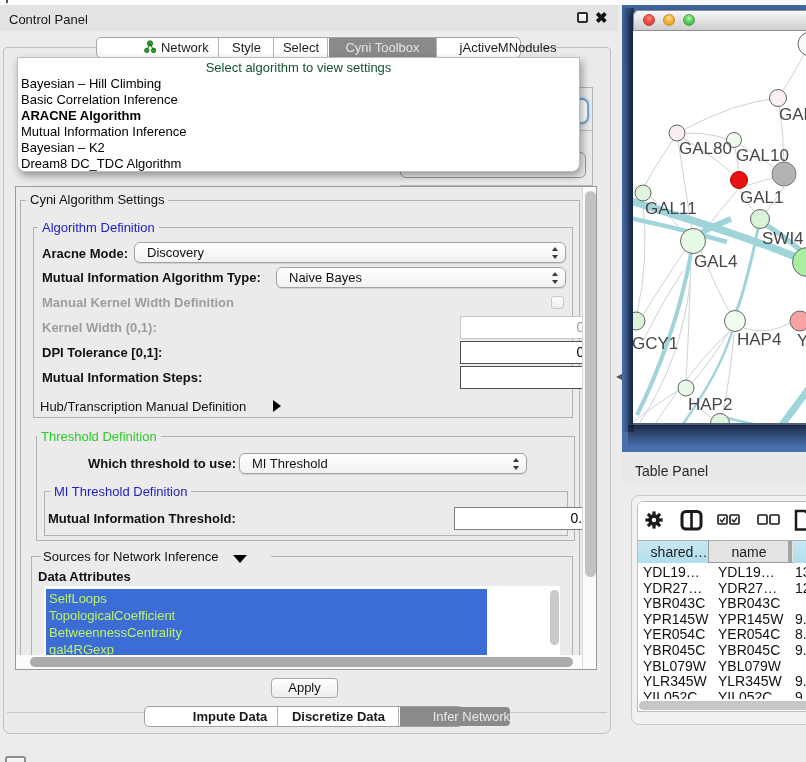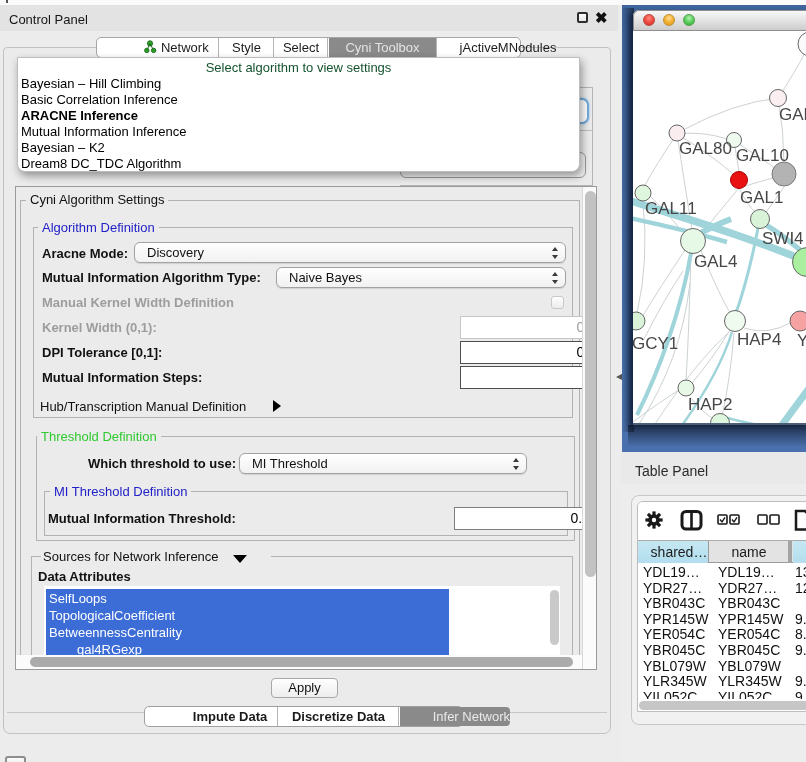--- a/index.html
+++ b/index.html
@@ -275,25 +275,25 @@
   <div class="abs" style="left:34px;top:297px;background:#ebebeb;padding:0 4px;font-size:13px;color:#2121c8;">MI Threshold Definition</div>
   <div class="abs" style="left:32px;top:324px;font-size:13px;font-weight:bold;color:#111;">Mutual Information Threshold:</div>
   <div class="field" style="left:403px;top:320px;width:143px;height:23px;border:1px solid #7e7e7e;color:#000;">0.5</div>
 
   <div class="abs" style="left:15px;top:369px;width:542px;height:114px;border:1px solid #b2b2b2;border-bottom:none;"></div>
   <div class="abs" style="left:25px;top:362px;width:230px;background:#ebebeb;padding:0 2px;font-size:13px;color:#111;">Sources for Network Inference</div>
   <div class="abs" style="left:217px;top:368px;width:0;height:0;border-top:8px solid #000;border-left:7px solid transparent;border-right:7px solid transparent;"></div>
   <div class="abs" style="left:22px;top:382px;font-size:13px;font-weight:bold;color:#111;">Data Attributes</div>
 
   <div class="abs" style="left:28px;top:399px;width:516px;height:70px;background:#fff;">
-    <div class="abs" style="left:2px;top:3px;width:403px;height:67px;background:#3c6cd6;color:#ffffff;font-size:13px;">
+    <div class="abs" style="left:2px;top:3px;width:441px;height:67px;background:#3c6cd6;color:#bef264;font-size:13px;">
       <div style="position:absolute;left:3px;top:2px;">SelfLoops</div>
       <div style="position:absolute;left:3px;top:19px;">TopologicalCoefficient</div>
       <div style="position:absolute;left:3px;top:36px;">BetweennessCentrality</div>
-      <div style="position:absolute;left:3px;top:53px;margin-left:28px;">gal4RGexp</div>
+      <div style="position:absolute;left:3px;top:53px;">gal4RGexp</div>
     </div>
     <div class="abs" style="left:506px;top:4px;width:9px;height:55px;background:#c9c9c9;border-radius:5px;"></div>
   </div>
 
   <div class="abs" style="left:0px;top:468px;width:566px;height:15px;background:#fbfbfb;">
     <div class="abs" style="left:14px;top:2px;width:543px;height:10px;background:#ababab;border-radius:5px;"></div>
   </div>
 
   <div class="abs" style="left:566px;top:0;width:16px;height:483px;background:#fbfbfb;border-left:1px solid #d8d8d8;">
     <div class="abs" style="left:2px;top:4px;width:11px;height:386px;background:#c2c2c2;border-radius:6px;"></div>
@@ -311,17 +311,17 @@
 </div>
 
 <div class="abs" style="left:616px;top:373px;width:6px;height:7px;color:#555;font-size:8px;line-height:7px;">◀</div>
 
 <div class="abs" style="left:5px;top:756px;width:21px;height:12px;border:2px solid #8d8d8d;border-radius:3px;background:linear-gradient(#fcfcfc,#e8e8e8);"></div>
 
 <div class="abs" style="left:17px;top:57px;width:563px;height:115px;background:#fff;border:1px solid #bdbdbd;border-radius:0 0 8px 8px;box-shadow:2px 4px 9px rgba(0,0,0,.38);z-index:50;font-size:13px;color:#000;">
   <div style="position:absolute;left:0;top:2px;width:100%;text-align:center;color:#14532d;">Select algorithm to view settings</div>
   <div style="position:absolute;left:3px;top:18px;">Bayesian – Hill Climbing</div>
   <div style="position:absolute;left:3px;top:34px;">Basic Correlation Inference</div>
-  <div style="position:absolute;left:3px;top:50px;font-weight:bold;">ARACNE Inference</div>
+  <div style="position:absolute;left:3px;top:50px;font-weight:bold;">ARACNE Algorithm</div>
   <div style="position:absolute;left:3px;top:66px;">Mutual Information Inference</div>
   <div style="position:absolute;left:3px;top:82px;">Bayesian – K2</div>
   <div style="position:absolute;left:3px;top:98px;">Dream8 DC_TDC Algorithm</div>
 </div>
 
 </body></html>

